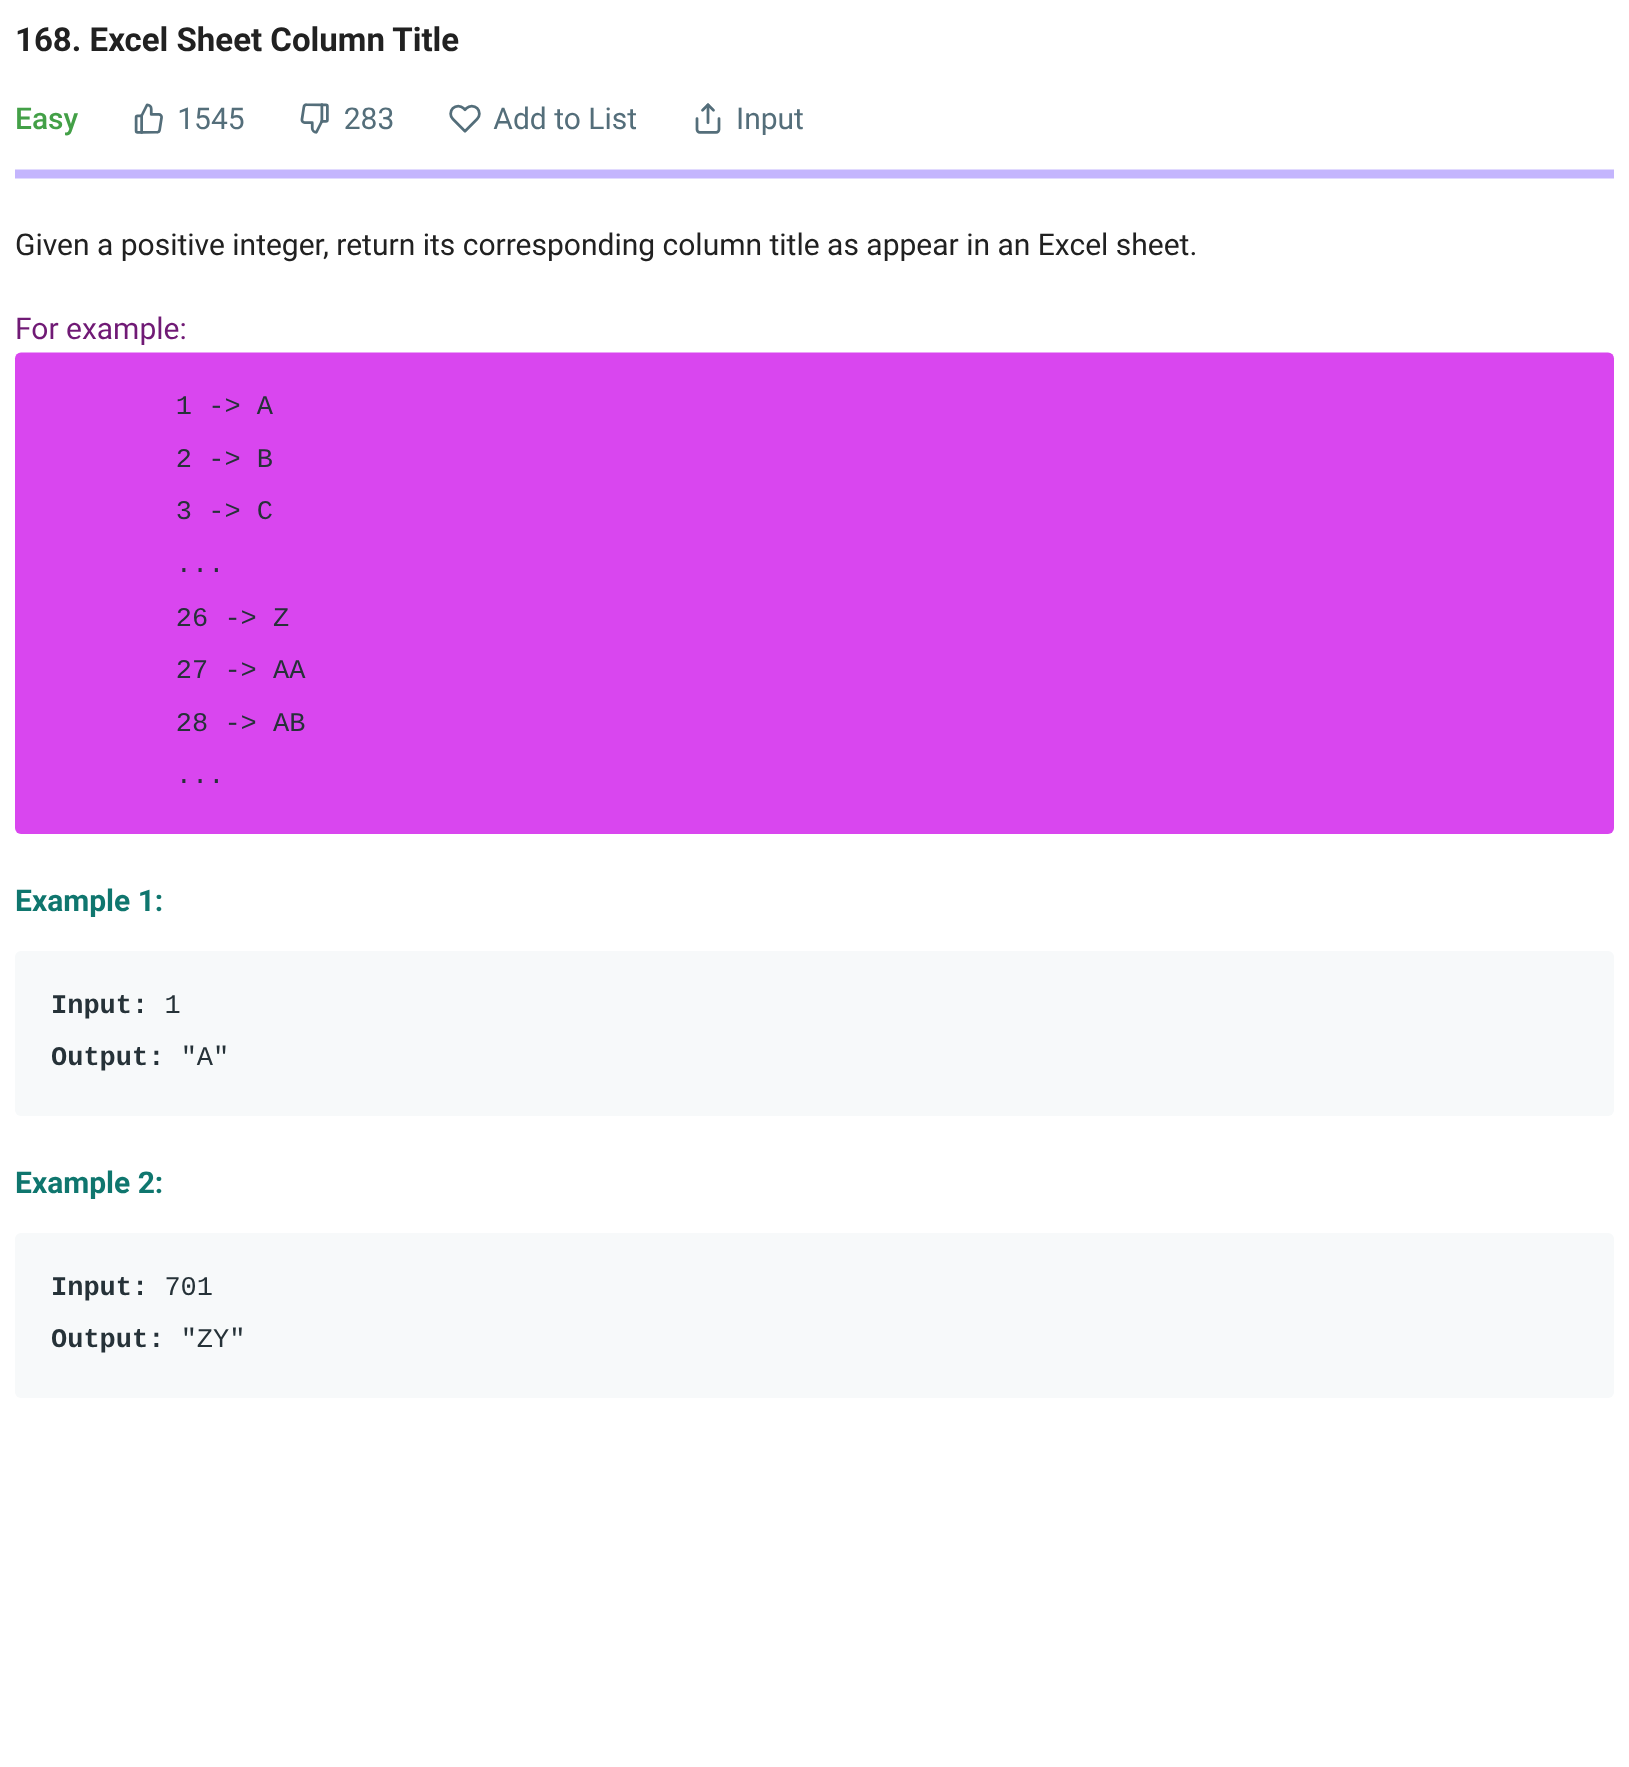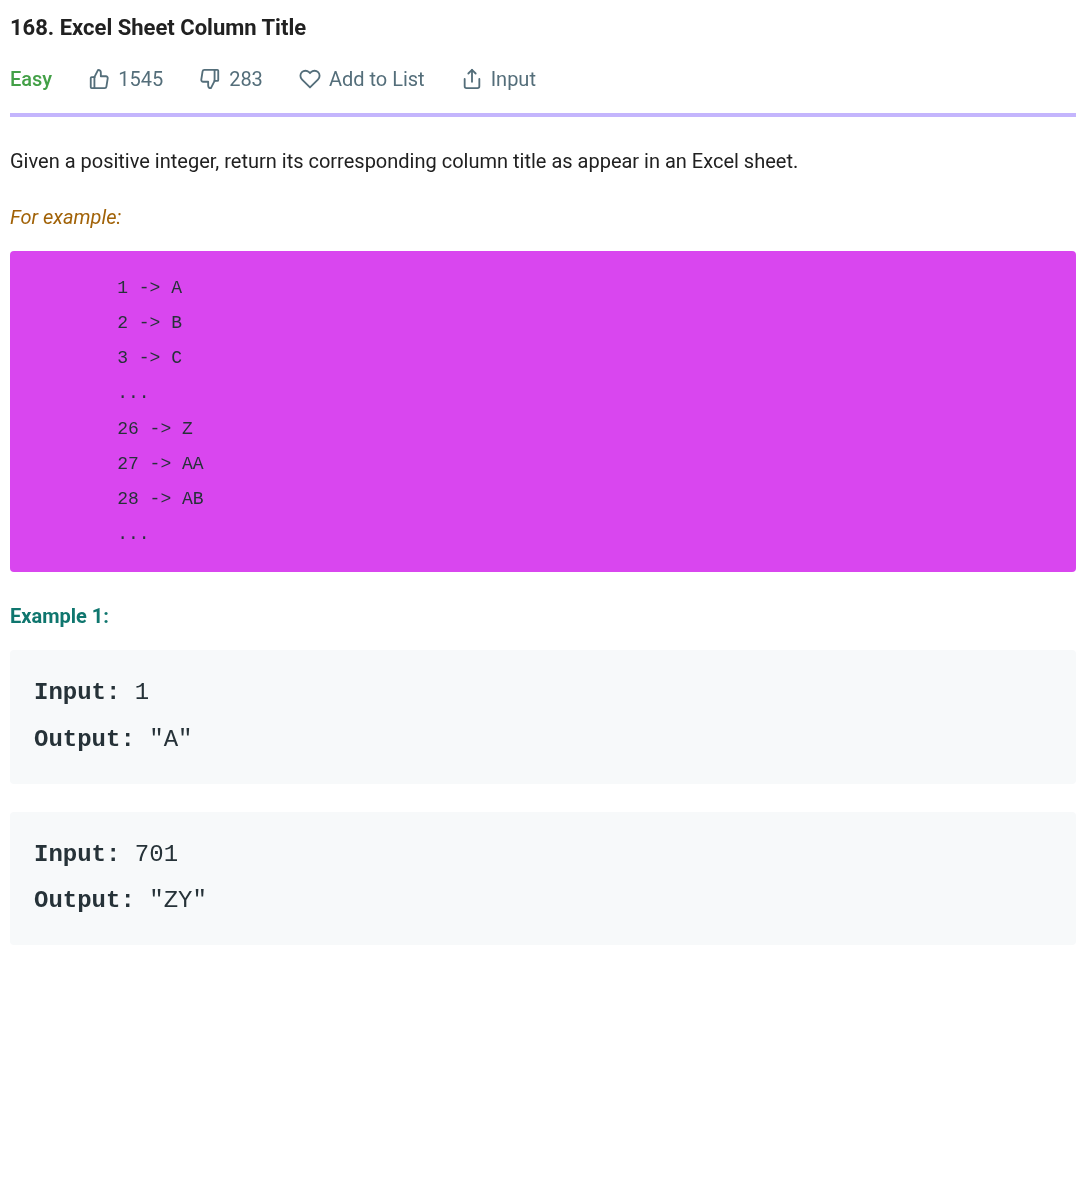--- a/index.html
+++ b/index.html
@@ -20,21 +20,21 @@
       font-size: 22px;
       font-weight: 700;
       color: #212121;
       margin-bottom: 18px;
     }
     .meta-row {
       display: flex;
       align-items: center;
       gap: 36px;
       padding-bottom: 18px;
-      border-bottom: 4px solid #c4b5fd;
+      border-bottom: 6px solid #c4b5fd;
       margin-bottom: 28px;
       font-size: 20px;
       color: #546e7a;
     }
     .difficulty {
       color: #43a047;
       font-weight: 500;
     }
     .meta-item {
       display: flex;
@@ -49,23 +49,21 @@
       height: 22px;
       stroke: #546e7a;
       fill: none;
       stroke-width: 2;
     }
     .description {
       margin-bottom: 24px;
       color: #212121;
     }
     .for-example {
-      margin-bottom: 18px;
-      color: #a16207;
-      font-style: italic;
+      color: #701a75;
     }
     .code-block {
       background: #d946ef;
       border-radius: 4px;
       padding: 20px 24px;
       margin-bottom: 28px;
       font-family: "SFMono-Regular", Consolas, "Liberation Mono", Menlo, monospace;
       font-size: 18px;
       line-height: 1.95;
       color: #263238;
@@ -80,21 +78,21 @@
       color: #0f766e;
       margin-bottom: 18px;
       margin-top: 4px;
     }
     .example-block {
       background: #f7f9fa;
       border-radius: 4px;
       padding: 20px 24px;
       margin-bottom: 28px;
       font-family: "SFMono-Regular", Consolas, "Liberation Mono", Menlo, monospace;
-      font-size: 24px;
+      font-size: 18px;
       line-height: 1.95;
       color: #263238;
     }
     .example-block .label {
       font-weight: 700;
     }
   </style>
 </head>
 <body>
 
@@ -153,20 +151,21 @@
 
 <div>
   <div class="example-heading">Example 1:</div>
   <div class="example-block">
     <div><span class="label">Input:</span><span> 1</span></div>
     <div><span class="label">Output:</span><span> "A"</span></div>
   </div>
 </div>
 
 <div>
+  <div class="example-heading">Example 2:</div>
 </div>
 
 <div>
   <div class="example-block">
     <div><span class="label">Input:</span><span> 701</span></div>
     <div><span class="label">Output:</span><span> "ZY"</span></div>
   </div>
 </div>
 
 </body></html>

